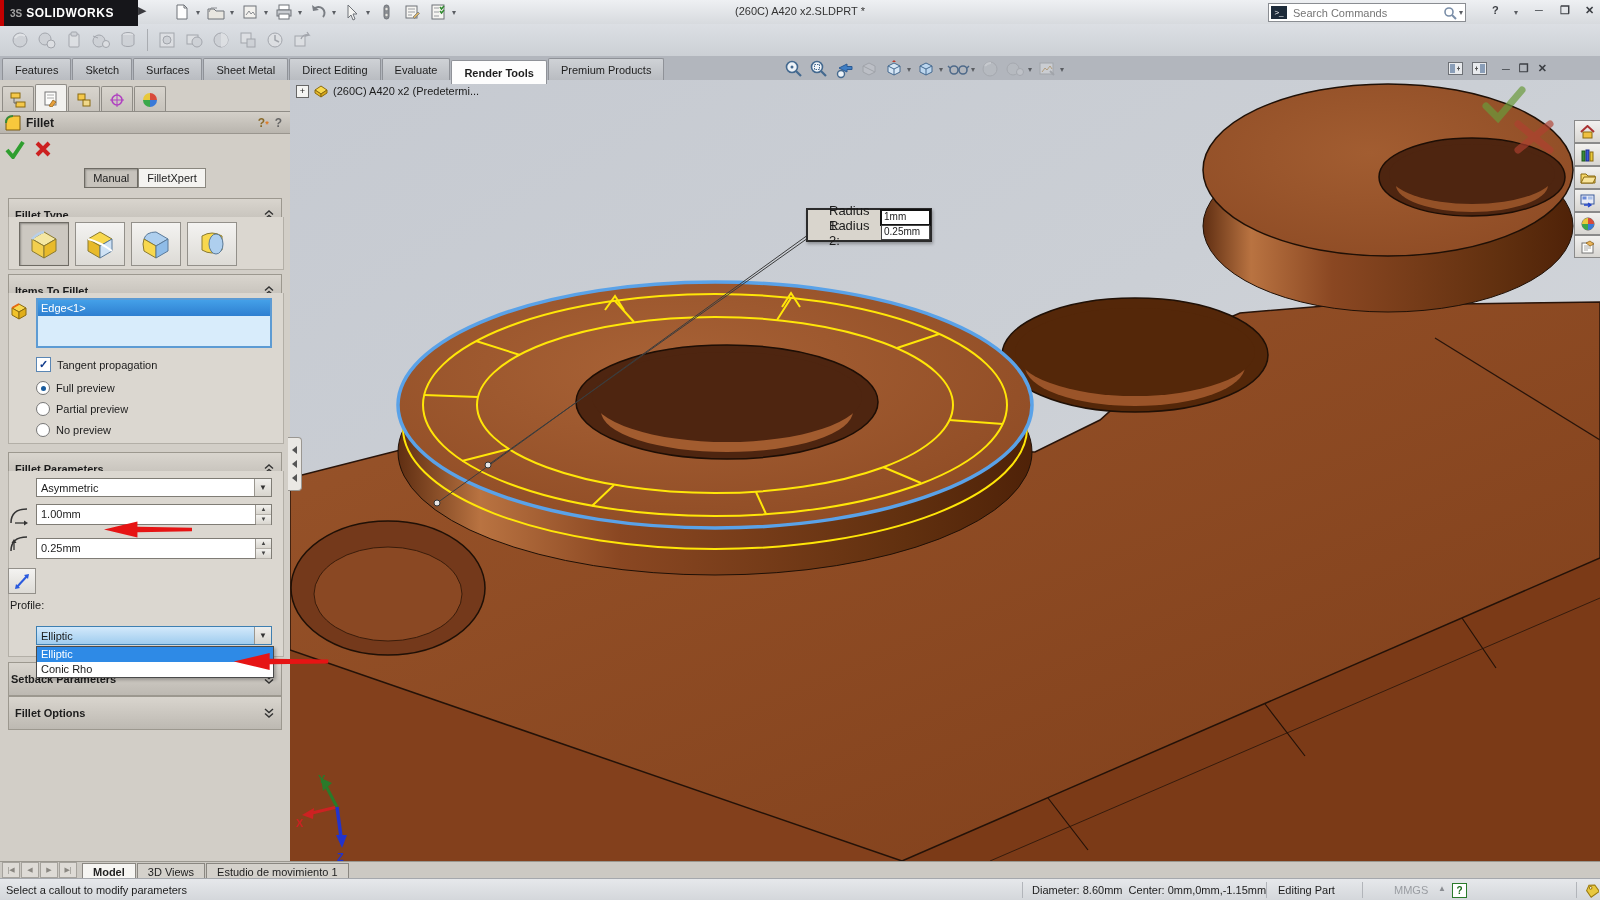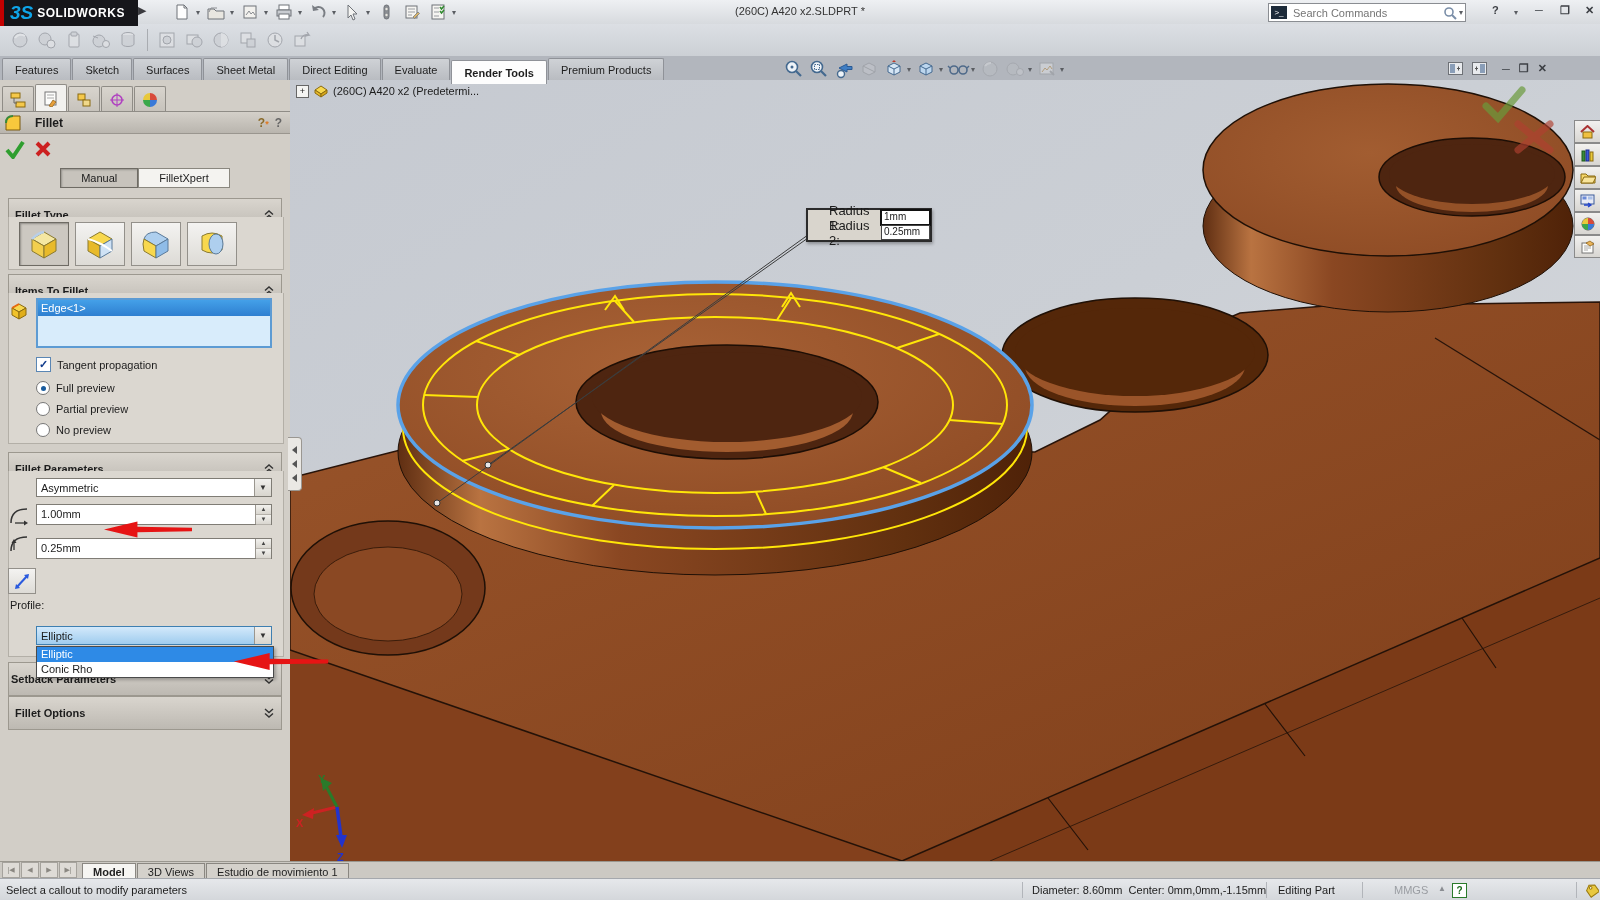--- a/index.html
+++ b/index.html
@@ -4,21 +4,21 @@
 <style>
   html,body{margin:0;padding:0}
   body{width:1600px;height:900px;position:relative;overflow:hidden;
        font-family:"Liberation Sans",sans-serif;font-size:11px;color:#1c1c1c;background:#d2cec7}
   .abs{position:absolute}
   svg{display:block}
 
   
   #titlebar{left:0;top:0;width:1600px;height:24px;background:linear-gradient(#eef0f3,#d7dade);border-bottom:1px solid #b7bac0}
   #logo{left:0;top:0;width:134px;height:26px;background:#16161a;border-left:4px solid #c40000;display:flex;align-items:center;z-index:5}
-  #logo .mark{color:#0ea5e9;font-style:italic;font-weight:bold;font-size:19px;margin:0 4px 0 6px}
+  #logo .mark{color:#a3a3a3;font-weight:bold;font-size:10px;margin:0 4px 0 6px}
   #logo .name{color:#fff;font-weight:bold;font-size:12px;letter-spacing:.5px}
   #logo-arrow{left:138px;top:4px;color:#3a3a3e;font-size:11px}
   .tbico{width:24px;height:20px;display:inline-flex;align-items:center;justify-content:center}
   .caret{color:#5a5d62;font-size:8px;margin:0 2px 0 0;align-self:center}
   #main-tools{left:170px;top:2px;display:flex;align-items:center;gap:2px}
   #search-box{left:1268px;top:3px;width:196px;height:17px;background:#fff;border:1px solid #8a8d92;display:flex;align-items:center}
   #search-box .swico{width:16px;height:13px;background:#1d2b3a;margin:0 4px 0 2px;color:#fff;font-size:8px;line-height:13px;text-align:center}
   #search-box input{border:none;outline:none;flex:1;font:11px "Liberation Sans",sans-serif;color:#555;background:transparent}
   .winglyph{font-size:11px;color:#3c3f44;font-weight:bold}
   #title-text{left:400px;top:5px;width:800px;text-align:center;color:#333}
@@ -45,26 +45,26 @@
 
   
   #panel{left:0;top:80px;width:290px;height:781px;background:#d2cec7;border-right:1px solid #8c8985}
   .ptab{width:30px;height:25px;background:linear-gradient(#d8d4cd,#c6c2bb);border:1px solid #8f8c86;border-bottom:none;
         display:inline-flex;align-items:center;justify-content:center;margin-right:1px;border-radius:2px 2px 0 0}
   .ptab.active{background:#f2f1ee;height:27px}
   #ptabs{left:2px;top:4px;display:flex;align-items:flex-end}
   #ptabline{left:0;top:31px;width:290px;height:1px;background:#8f8c86}
   #pm-header{left:0;top:32px;width:290px;height:22px;background:linear-gradient(#d4d0c9,#b9b5ae);
              border-bottom:1px solid #9a968f;display:flex;align-items:center;padding-left:4px;box-sizing:border-box}
-  #pm-header .t{font-weight:bold;font-size:12px;margin-left:13px}
+  #pm-header .t{font-weight:bold;font-size:12px;margin-left:4px}
   #pm-help{position:absolute;right:8px;display:flex;gap:6px;font-weight:bold;font-size:12px}
   .okx{width:22px;height:22px;display:inline-flex;align-items:center;justify-content:center}
   #okx-row{left:4px;top:58px;display:flex;gap:6px}
   #mode-toggle{left:0;top:88px;width:290px;display:flex;justify-content:center}
-  .modebtn{height:18px;padding:0 20px;display:inline-flex;align-items:center;border:1px solid #8a877f;background:#f4f3f0}
+  .modebtn{height:18px;padding:0 8px;display:inline-flex;align-items:center;border:1px solid #8a877f;background:#f4f3f0}
   .modebtn.pressed{background:#c7c3bc;border:1px solid #6e6b64;box-shadow:inset 1px 1px 2px rgba(0,0,0,.25)}
 
   .ghdr{position:absolute;left:8px;width:274px;height:20px;background:linear-gradient(#d9d5ce,#bdb9b2);
         border:1px solid #9c988f;display:flex;align-items:center;justify-content:space-between;
         padding:16px 6px;box-sizing:border-box;font-weight:bold}
   .grpbox{position:absolute;left:8px;width:274px;background:#dbd7d0;border:1px solid #b3afa7;border-top:none}
 
   .combo{position:absolute;height:19px;background:#fff;border:1px solid #7f7c75;display:flex;align-items:center;box-sizing:border-box}
   .combo .val{flex:1;padding-left:4px}
   .combo .dd{width:16px;height:100%;background:linear-gradient(#f0efec,#d8d5ce);border-left:1px solid #9a968f;

